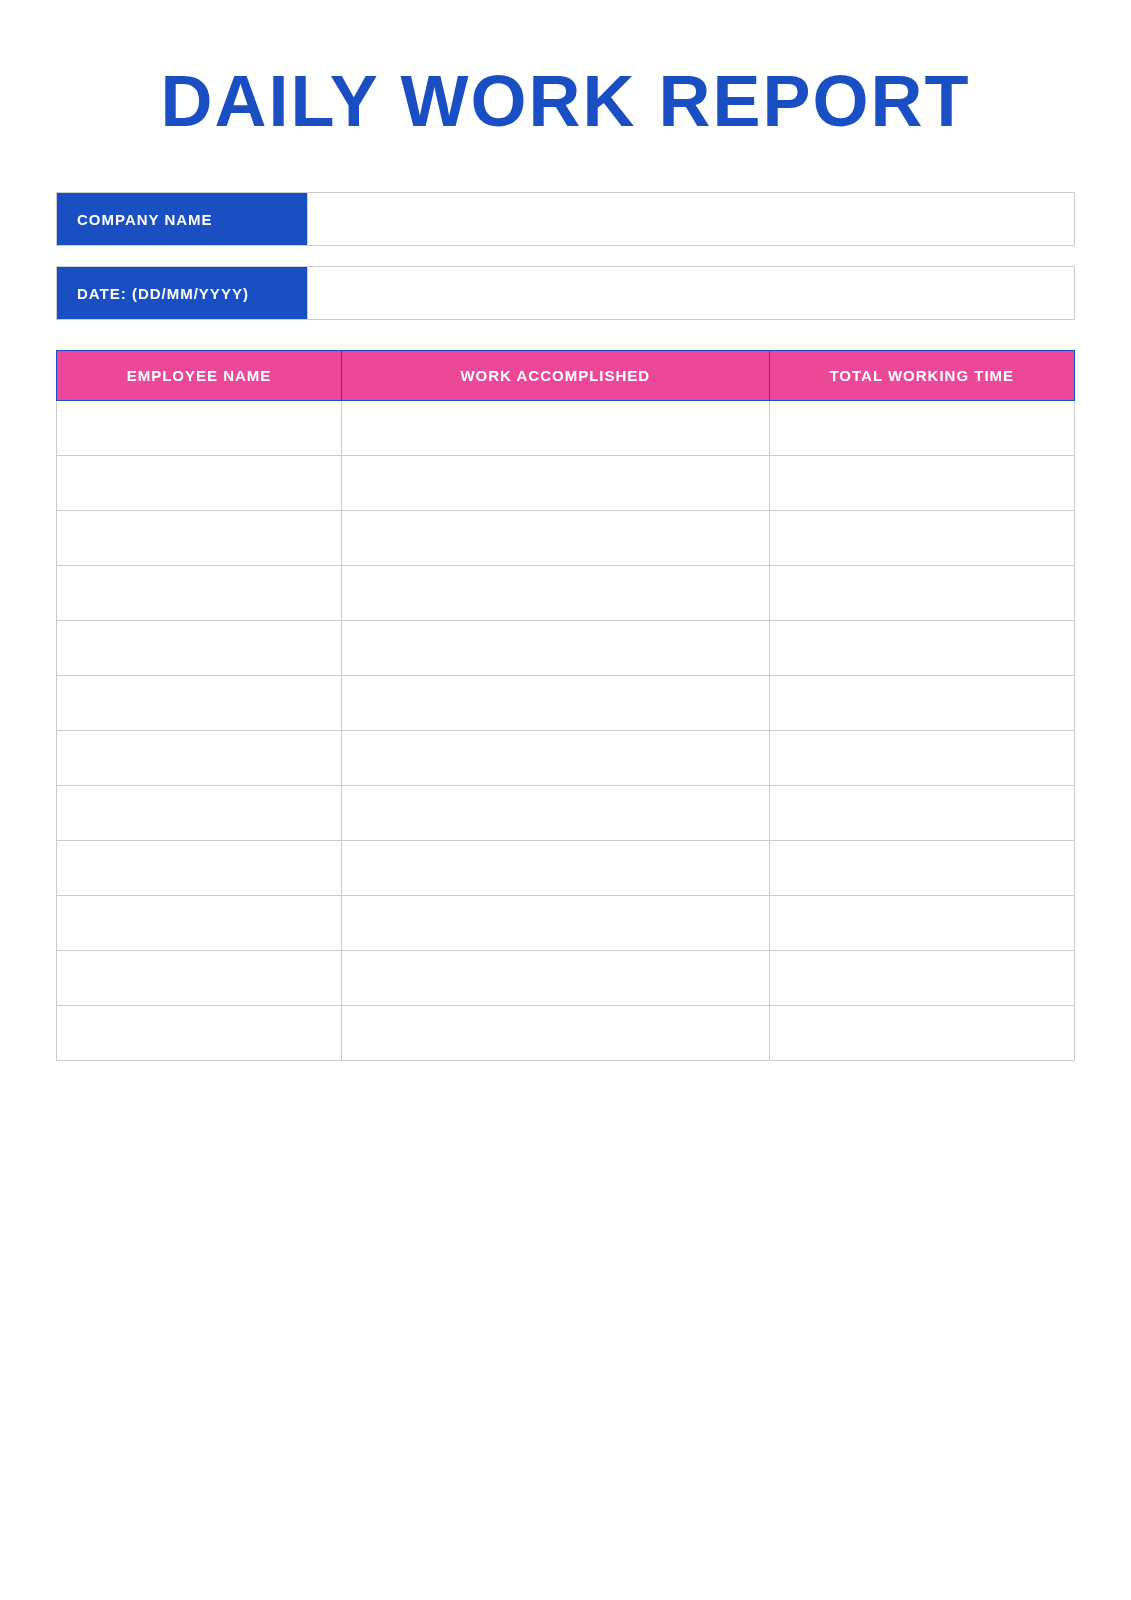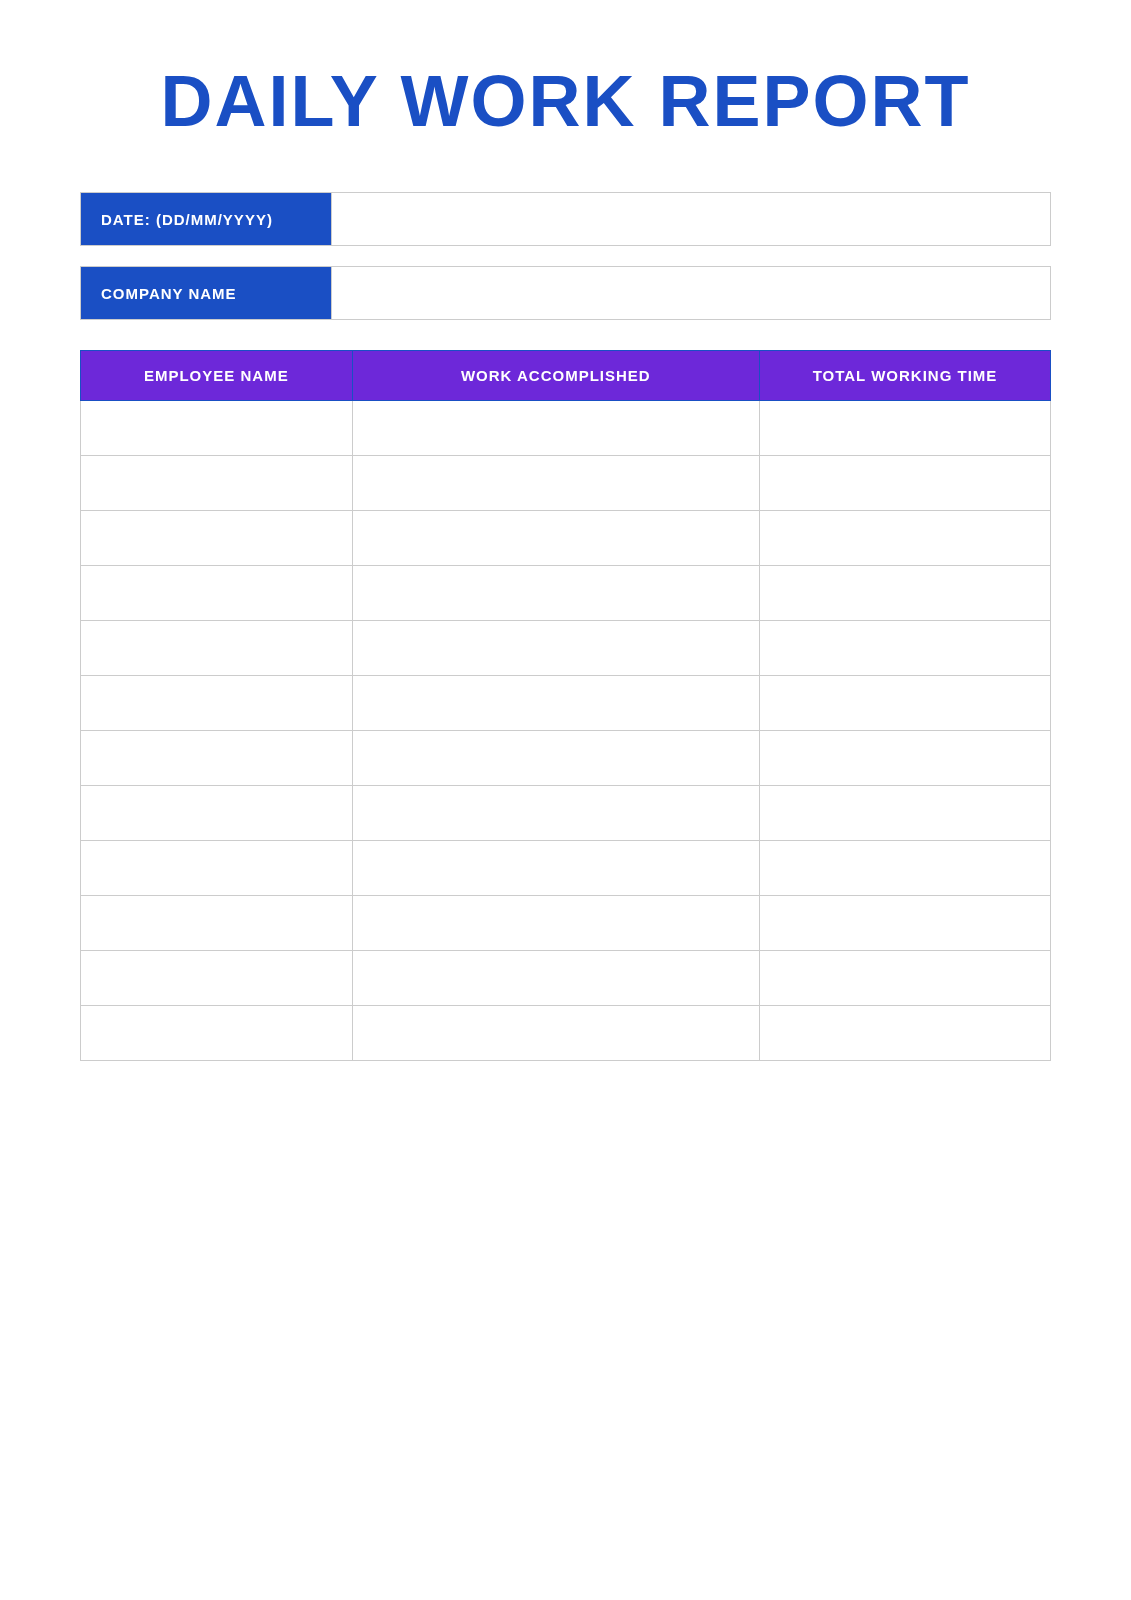--- a/index.html
+++ b/index.html
@@ -14,21 +14,21 @@
       justify-content: center;
       align-items: flex-start;
       min-height: 100vh;
       font-family: Arial, sans-serif;
     }
 
     .page {
       width: 1131px;
       min-height: 1600px;
       background: #ffffff;
-      padding: 60px 80px;
+      padding: 60px 56px;
     }
 
     .title {
       text-align: center;
       font-size: 72px;
       font-weight: 900;
       color: #1a4fc4;
       letter-spacing: 2px;
       margin-bottom: 50px;
       font-family: Arial, sans-serif;
@@ -67,21 +67,21 @@
       min-height: 52px;
     }
 
     .main-table {
       width: 100%;
       border-collapse: collapse;
       margin-top: 10px;
     }
 
     .main-table thead tr th {
-      background-color: #6d28d9;
+      background-color: #ec4899;
       color: #ffffff;
       font-size: 15px;
       font-weight: 700;
       letter-spacing: 1px;
       text-align: center;
       padding: 16px 10px;
       border: 1.5px solid #1a4fc4;
       text-transform: uppercase;
     }
 
@@ -108,26 +108,26 @@
 </head>
 <body>
 
 <div class="page">
 
   <h1 class="title">DAILY WORK REPORT</h1>
 
   <div class="info-section">
 
     <div class="info-row">
-      <div class="info-label">DATE: (DD/MM/YYYY)</div>
+      <div class="info-label">COMPANY NAME</div>
       <div class="info-value"></div>
     </div>
 
     <div class="info-row">
-      <div class="info-label">COMPANY NAME</div>
+      <div class="info-label">DATE: (DD/MM/YYYY)</div>
       <div class="info-value"></div>
     </div>
 
   </div>
 
   <table class="main-table">
     <thead>
       <tr>
         <th>EMPLOYEE NAME</th>
         <th>WORK ACCOMPLISHED</th>

